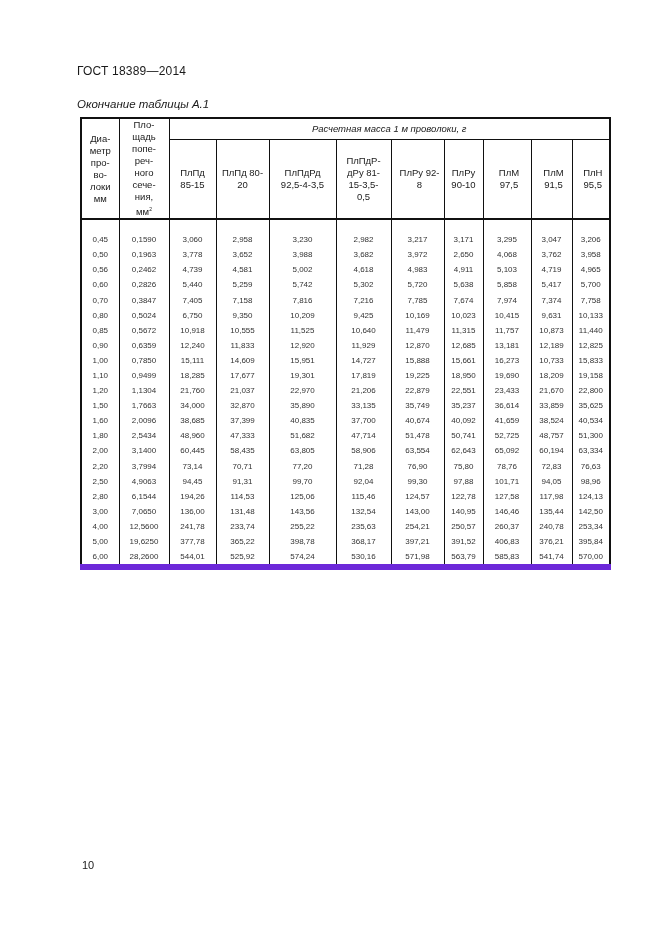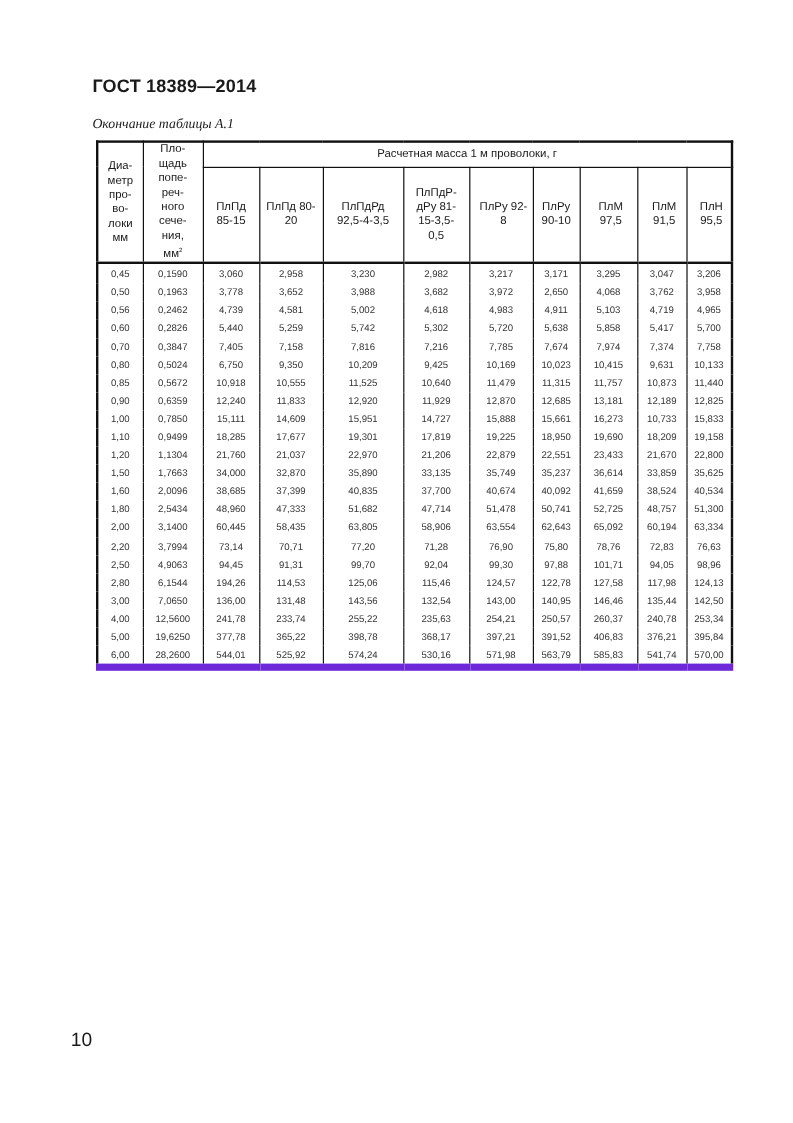--- a/index.html
+++ b/index.html
@@ -1,29 +1,29 @@
 <!DOCTYPE html>
 <html><head>
 <meta charset="utf-8">
 <style>
   html, body { margin: 0; padding: 0; background: #ffffff; }
   body { width: 661px; height: 936px; position: relative; font-family: "Liberation Sans", sans-serif; color: #1a1a1a; }
-  .doc-header { position: absolute; left: 77px; top: 64px; font-size: 15px; font-weight: bold; letter-spacing: 0.2px; }
-  .caption { position: absolute; left: 77px; top: 98px; font-size: 11.5px; font-style: italic; font-family: Liberation Serif, serif; }
-  .page-number { position: absolute; left: 59px; top: 859px; font-size: 16px; }
+  .doc-header { position: absolute; left: 77px; top: 64px; font-size: 12px; font-weight: normal; letter-spacing: 0.2px; }
+  .caption { position: absolute; left: 77px; top: 98px; font-size: 11.5px; font-style: italic; }
+  .page-number { position: absolute; left: 82px; top: 859px; font-size: 11px; }
   table.main { position: absolute; left: 80px; top: 117px; border-collapse: collapse; font-size: 8px; table-layout: fixed; }
   table.main td, table.main th { padding: 0; text-align: center; font-weight: normal; }
   .outer { border: 2px solid #111; }
   th { border: 1.5px solid #111; vertical-align: middle; line-height: 12px; font-size: 9.5px; }
-  th.group { height: 19px; font-size: 9.5px; line-height: 19px; }
+  th.group { height: 19px; font-size: 9.5px; line-height: 19px; font-style: italic; }
   th.sub { height: 75px; }
   th.left { text-align: left; padding-left: 4px !important; }
   sup { font-size: 5px; }
   td { border-left: 1.5px solid #111; border-right: 1.5px solid #111; height: 15.1px; line-height: 15.1px; color: #333; }
-  tr.first td { padding-top: 1px; }
+  tr.first td { padding-top: 12px; }
   tr.last td { border-bottom: 6px solid #6d28d9; }
   tbody tr.first td { border-top: 2px solid #111; }
 </style>
 </head>
 <body>
 
 <div class="doc-header">ГОСТ 18389—2014</div>
 <div class="caption">Окончание таблицы А.1</div>
 
 <table class="main outer">

